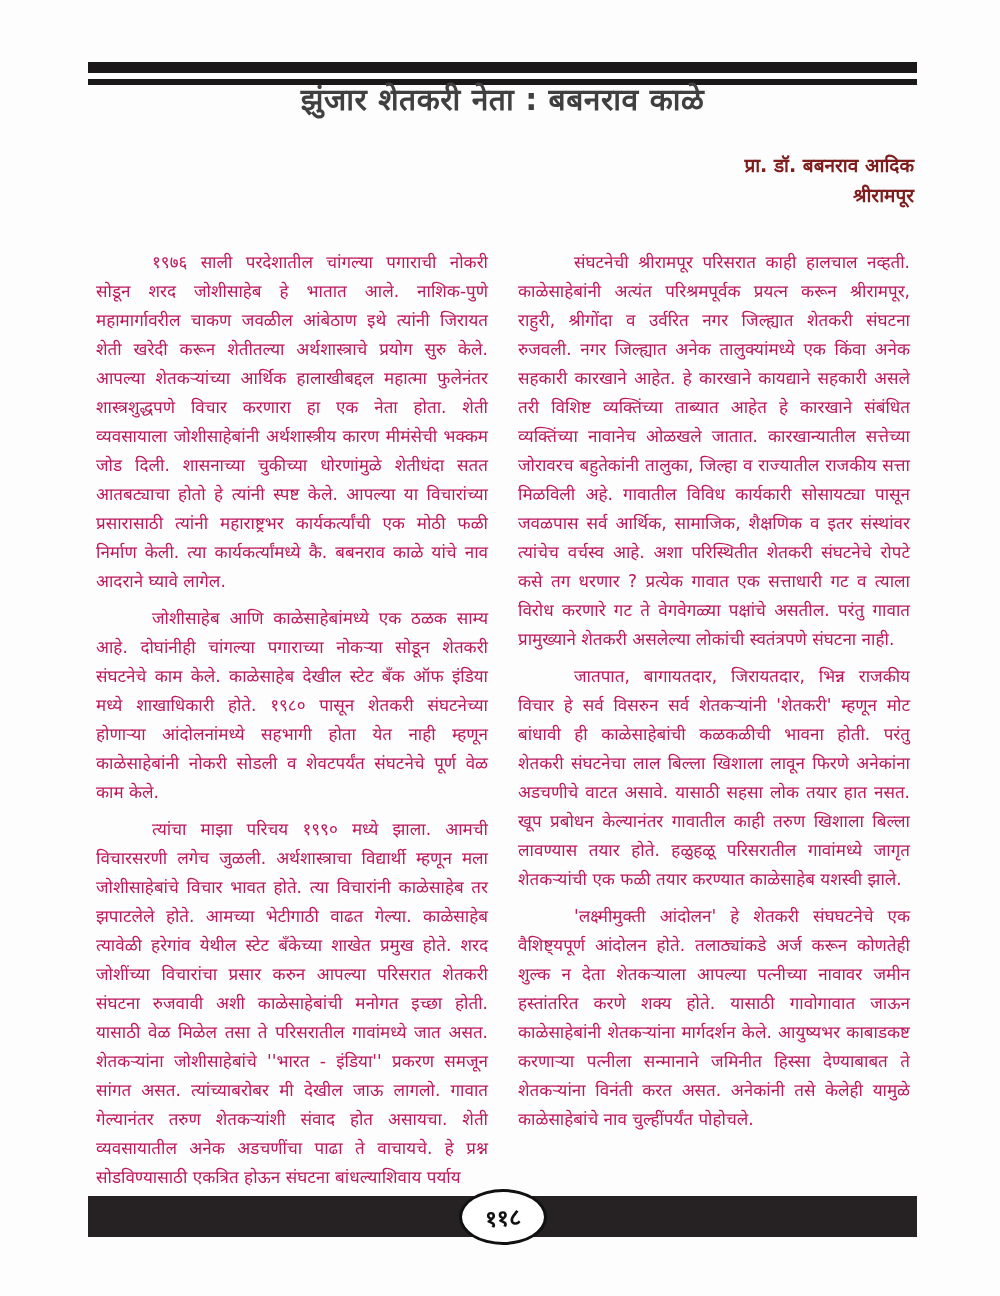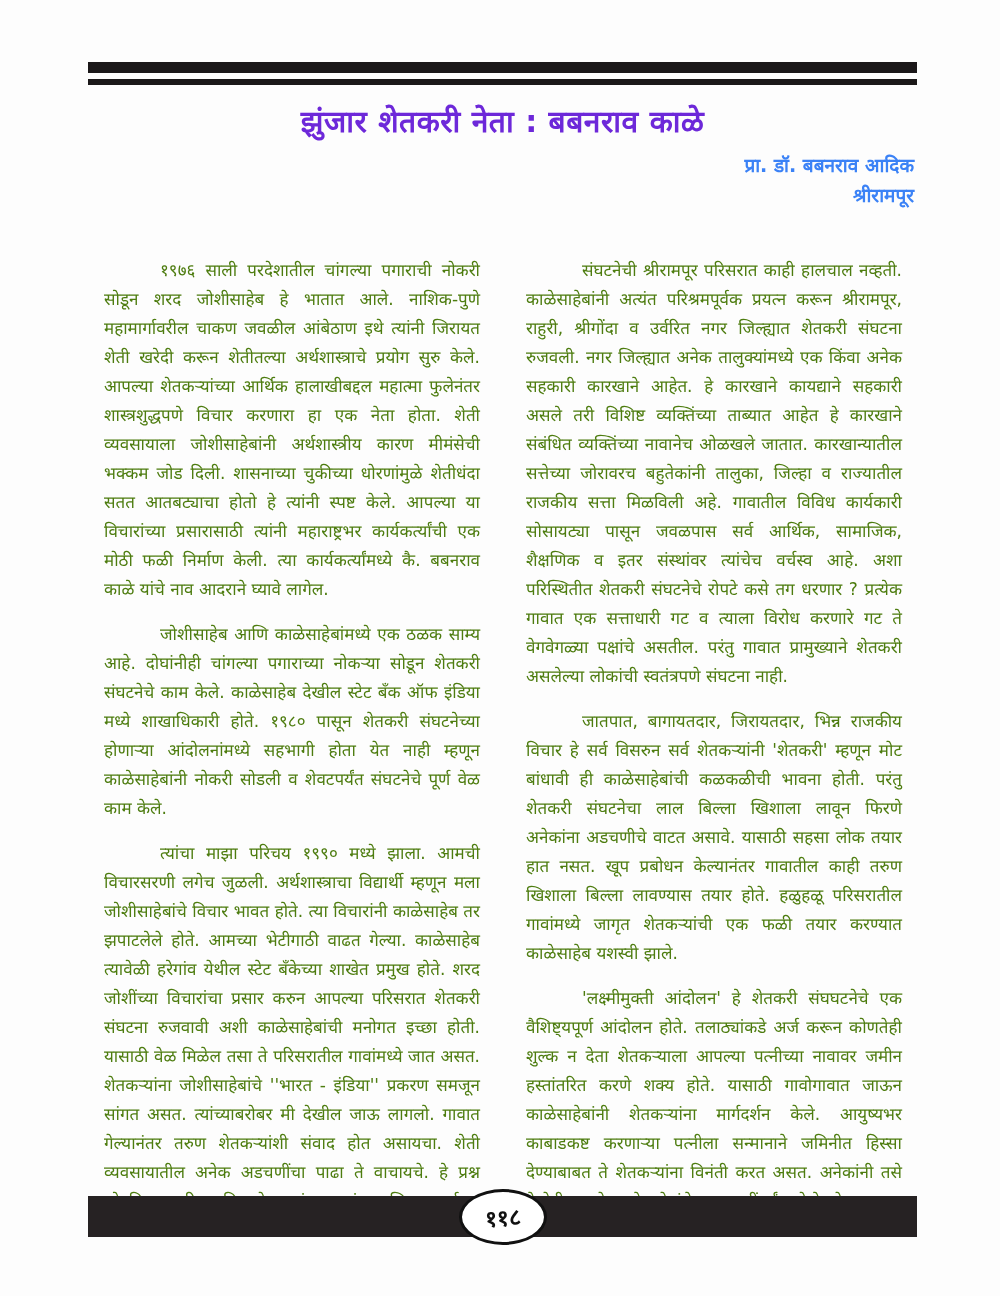--- a/index.html
+++ b/index.html
@@ -14,40 +14,40 @@
   }
   .rule-thick {
     position: absolute; left: 88px; top: 62px;
     width: 829px; height: 11px; background: #1b1819;
   }
   .rule-thin {
     position: absolute; left: 88px; top: 79px;
     width: 829px; height: 6px; background: #1b1819;
   }
   .title {
-    position: absolute; left: 88px; top: 100px; width: 829px;
+    position: absolute; left: 88px; top: 78px; width: 829px;
     margin: 0; text-align: center;
     font-size: 30px; font-weight: 700; letter-spacing: 0.5px;
-    color: #6d28d9;
+    color: #404040;
   }
   .author-block {
     position: absolute; right: 86px; top: 150px;
     text-align: right; font-weight: 700;
-    font-size: 19px; line-height: 30px; color: #3b82f6;
+    font-size: 19px; line-height: 30px; color: #7f1d1d;
   }
   .columns {
     position: absolute; left: 88px; top: 240px; width: 830px;
     display: flex; gap: 14px;
   }
   .col { width: 408px; }
   .para {
-    margin: 16px; padding: 0;
+    margin: 8px; padding: 0;
     font-size: 17px; line-height: 29px;
     text-align: justify;
-    color: #4d7c0f;
+    color: #be185d;
   }
   .para.indent { text-indent: 56px; }
   .footer-bar {
     position: absolute; left: 88px; top: 1196px;
     width: 829px; height: 41px; background: #262223;
     display: flex; align-items: center; justify-content: center;
     overflow: visible;
   }
   .page-number-oval {
     width: 82px; height: 50px;

